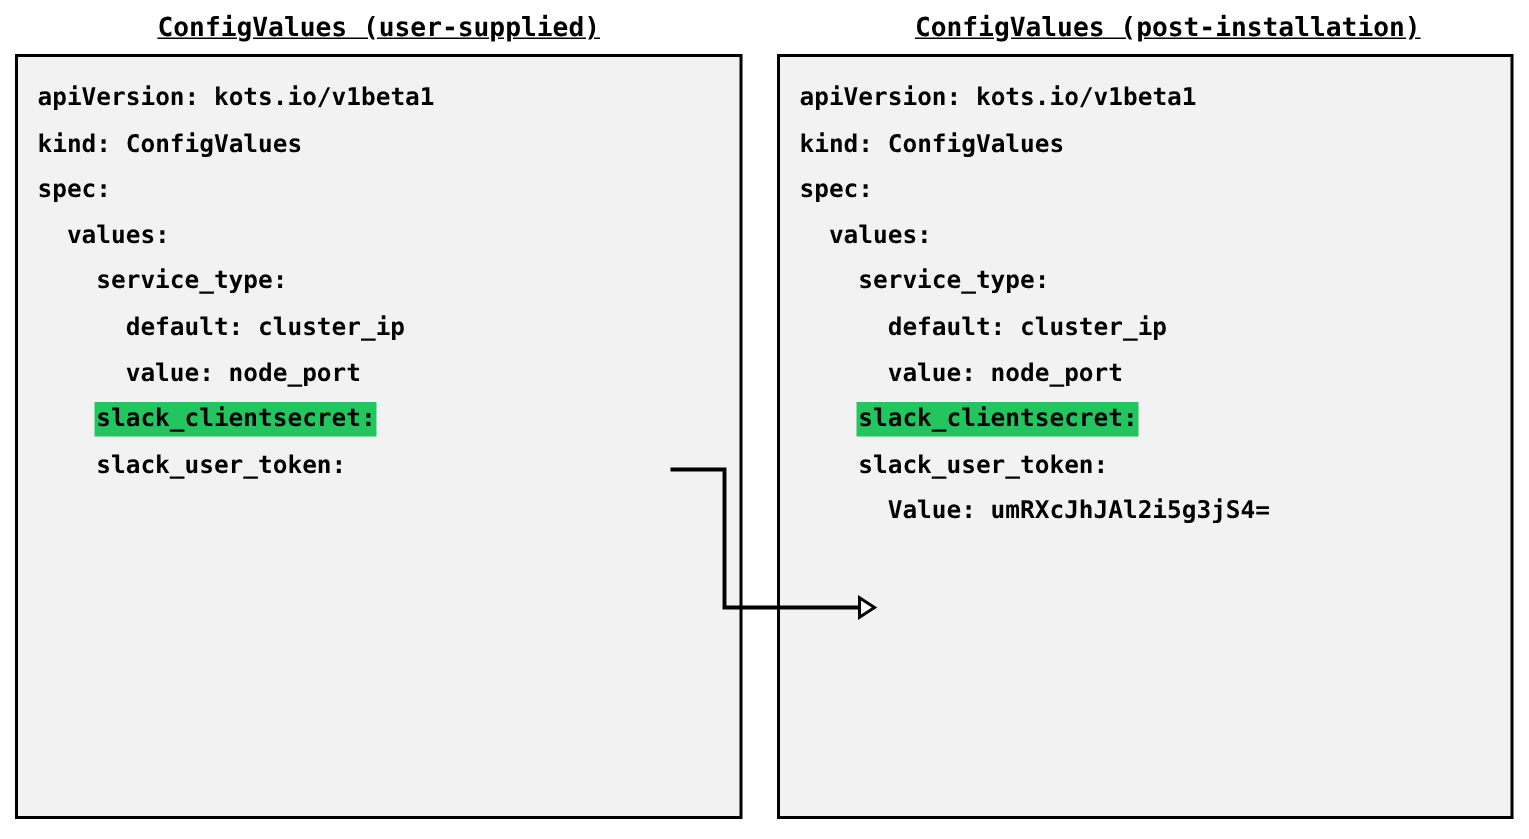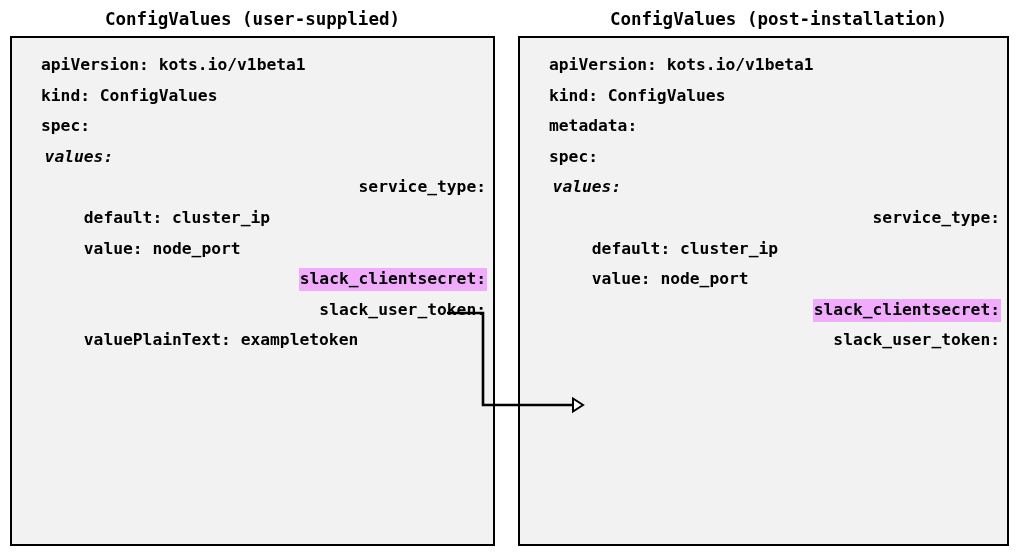--- a/index.html
+++ b/index.html
@@ -19,20 +19,21 @@
     position: absolute;
     top: 8px;
     font-family: "DejaVu Sans Mono", "Liberation Mono", monospace;
     font-size: 17.5px;
     font-weight: bold;
     color: #000000;
     letter-spacing: 0px;
     text-align: center;
     white-space: pre;
     line-height: 22px;
+    text-decoration: underline;
   }
   #title-left  { left: 10px;  width: 485px; }
   #title-right { left: 533px; width: 491px; text-align: center; }
 
   .panel {
     position: absolute;
     top: 36px;
     height: 510px;
     box-sizing: border-box;
     border: 2px solid #000000;
@@ -57,27 +58,27 @@
     font-weight: bold;
     color: #000000;
   }
   .code-line > .txt {
     display: inline-block;
     padding: 1px 1px 2px 1px;
     line-height: 20px;
     vertical-align: middle;
   }
   .code-line.hl > .txt {
-    background: #f0abfc;
+    background: #22c55e;
   }
 
   
-  .ind0 { padding-left: 0px; margin-left: 16px; }
-  .ind1 { padding-left: 19.6px; font-style: italic; }
-  .ind2 { padding-left: 39.2px; text-align: right; }
+  .ind0 { padding-left: 0px; }
+  .ind1 { padding-left: 19.6px; }
+  .ind2 { padding-left: 39.2px; }
   .ind3 { padding-left: 58.8px; }
 
   
   #connector {
     position: absolute;
     left: 0;
     top: 0;
     width: 1019px;
     height: 559px;
     pointer-events: none;
@@ -92,37 +93,36 @@
   <div class="code-block" id="code-left">
       <div class="code-line ind0"><span class="txt">apiVersion: kots.io/v1beta1</span></div>
       <div class="code-line ind0"><span class="txt">kind: ConfigValues</span></div>
       <div class="code-line ind0"><span class="txt">spec:</span></div>
       <div class="code-line ind1"><span class="txt">values:</span></div>
       <div class="code-line ind2"><span class="txt">service_type:</span></div>
       <div class="code-line ind3"><span class="txt">default: cluster_ip</span></div>
       <div class="code-line ind3"><span class="txt">value: node_port</span></div>
       <div class="code-line ind2 hl"><span class="txt">slack_clientsecret:</span></div>
       <div class="code-line ind2"><span class="txt">slack_user_token:</span></div>
-      <div class="code-line ind3"><span class="txt">valuePlainText: exampletoken</span></div>
     </div>
 </div>
 
 <div class="panel-title" id="title-right">ConfigValues (post-installation)</div>
 
 <div class="panel" id="panel-right">
   <div class="code-block" id="code-right">
       <div class="code-line ind0"><span class="txt">apiVersion: kots.io/v1beta1</span></div>
       <div class="code-line ind0"><span class="txt">kind: ConfigValues</span></div>
-      <div class="code-line ind0"><span class="txt">metadata:</span></div>
       <div class="code-line ind0"><span class="txt">spec:</span></div>
       <div class="code-line ind1"><span class="txt">values:</span></div>
       <div class="code-line ind2"><span class="txt">service_type:</span></div>
       <div class="code-line ind3"><span class="txt">default: cluster_ip</span></div>
       <div class="code-line ind3"><span class="txt">value: node_port</span></div>
       <div class="code-line ind2 hl"><span class="txt">slack_clientsecret:</span></div>
       <div class="code-line ind2"><span class="txt">slack_user_token:</span></div>
+      <div class="code-line ind3"><span class="txt">Value: umRXcJhJAl2i5g3jS4=</span></div>
     </div>
 </div>
 
 <svg id="connector" viewBox="0 0 1019 559">
   <polyline points="447,313 483,313 483,405 573,405" fill="none" stroke="#000000" stroke-width="2.6"></polyline>
   <polygon points="573,398.5 583,405 573,411.5" fill="#ffffff" stroke="#000000" stroke-width="2" stroke-linejoin="miter"></polygon>
 </svg>
 
 </body></html>

